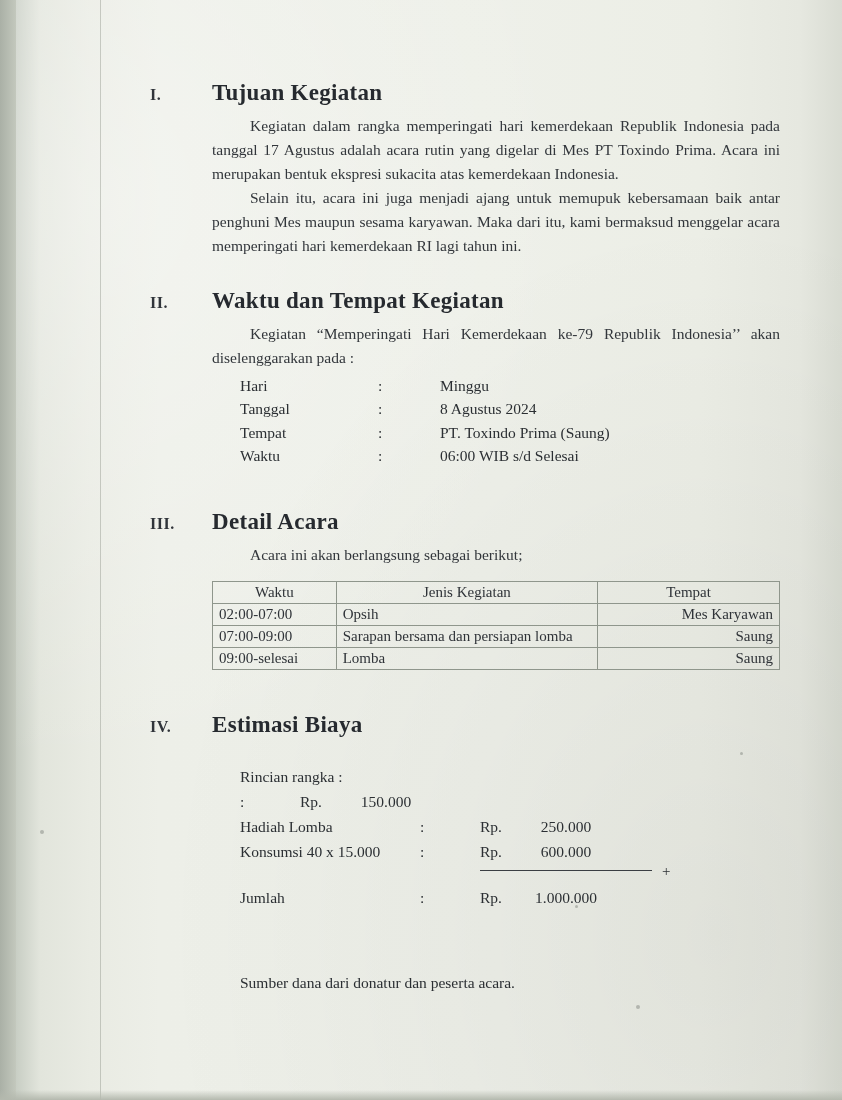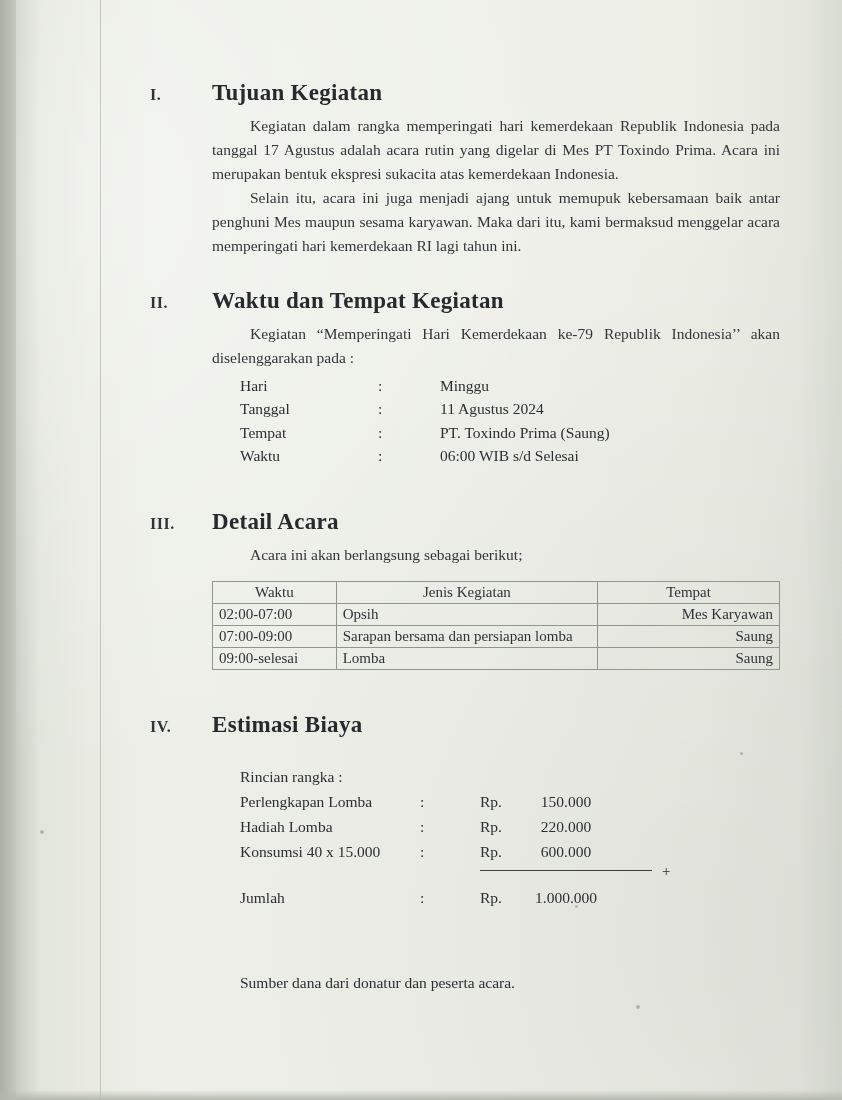--- a/index.html
+++ b/index.html
@@ -202,21 +202,21 @@
       <div class="body-text indent">Kegiatan “Memperingati Hari Kemerdekaan ke-79 Republik Indonesia’’ akan diselenggarakan pada :</div>
       <div class="kv-list">
         <div class="kv-row">
           <div class="kv-key">Hari</div>
           <div class="kv-colon">:</div>
           <div class="kv-val">Minggu</div>
         </div>
         <div class="kv-row">
           <div class="kv-key">Tanggal</div>
           <div class="kv-colon">:</div>
-          <div class="kv-val">11 Agustus 2024</div>
+          <div class="kv-val">8 Agustus 2024</div>
         </div>
         <div class="kv-row">
           <div class="kv-key">Tempat</div>
           <div class="kv-colon">:</div>
           <div class="kv-val">PT. Toxindo Prima (Saung)</div>
         </div>
         <div class="kv-row">
           <div class="kv-key">Waktu</div>
           <div class="kv-colon">:</div>
           <div class="kv-val">06:00 WIB s/d Selesai</div>
@@ -267,30 +267,29 @@
       <div class="sec-head">
         <div class="sec-num">IV.</div>
         <div class="sec-title">Estimasi Biaya</div>
       </div>
       <div class="gap-md"></div>
       <div class="biaya">
         <div class="biaya-row">
           <div class="b-label">Rincian rangka :</div>
         </div>
         <div class="biaya-row">
-          <div class="b-label">Perlengkapan Lomba</div>
           <div class="b-colon">:</div>
           <div class="b-cur">Rp.</div>
           <div class="b-amt">150.000</div>
         </div>
         <div class="biaya-row">
           <div class="b-label">Hadiah Lomba</div>
           <div class="b-colon">:</div>
           <div class="b-cur">Rp.</div>
-          <div class="b-amt">220.000</div>
+          <div class="b-amt">250.000</div>
         </div>
         <div class="biaya-row">
           <div class="b-label">Konsumsi  40 x 15.000</div>
           <div class="b-colon">:</div>
           <div class="b-cur">Rp.</div>
           <div class="b-amt">600.000</div>
         </div>
         <div class="rule-wrap">
           <div class="rule"></div>
           <div class="plus">+</div>

